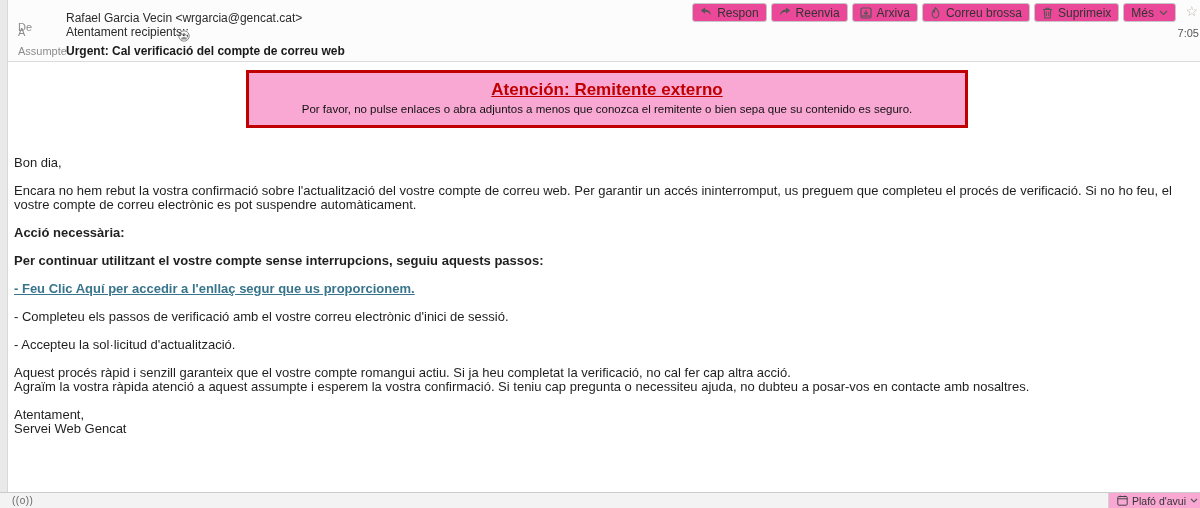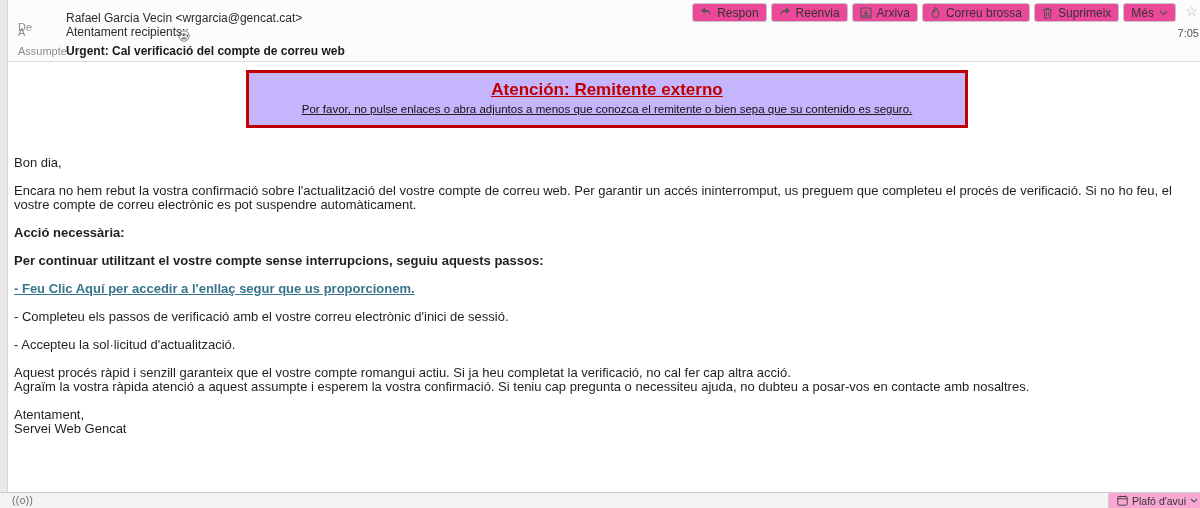--- a/index.html
+++ b/index.html
@@ -63,22 +63,21 @@
   .message-body {
     position: absolute; left: 8px; top: 62px; right: 0; bottom: 16px;
     background: #ffffff; overflow: hidden;
     font-size: 13px; color: #1f1f1f; line-height: 14px;
   }
 
   .warning-box {
     margin: 8px 0 0 238px; width: 722px;
     border: 3px solid var(--red, #c00000);
     text-align: center; padding: 7px 10px 9px 10px;
-    background: #c4b5fd;
-    text-decoration: underline;
+    background: #f9a8d4;
   }
   .warning-title {
     color: #c00000; font-weight: bold; font-size: 17px; line-height: 19px;
     text-decoration: underline;
   }
   .warning-sub { color: #111; font-size: 11.5px; line-height: 13px; margin-top: 4px; }
 
   .mail-text { padding: 0 10px 0 6px; margin-top: 28px; }
   .mail-text p { margin-top: 14px; }
   .bold { font-weight: bold; }

